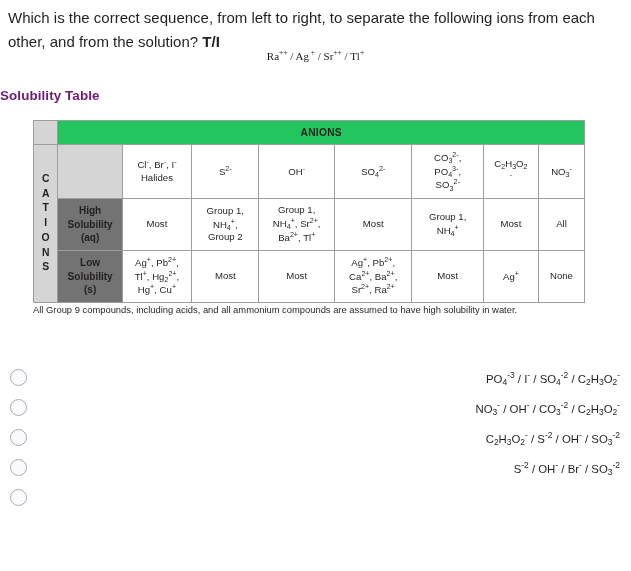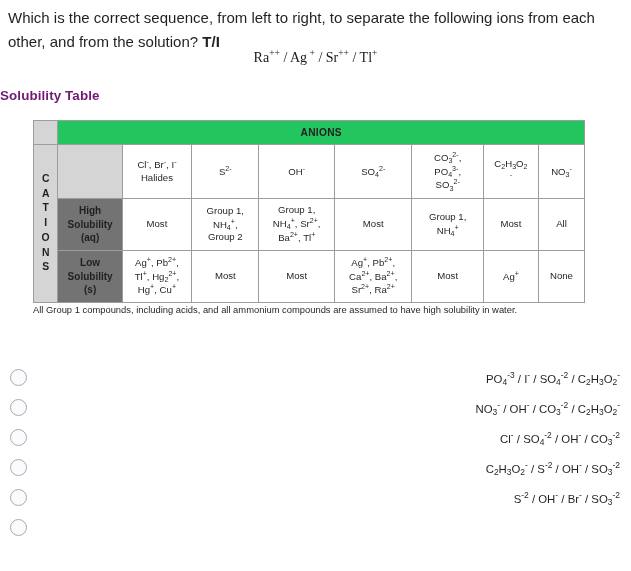--- a/index.html
+++ b/index.html
@@ -31,21 +31,21 @@
   }
 
   
   #ion-sequence {
     position: absolute;
     left: 0;
     top: 48px;
     width: 631px;
     text-align: center;
     font-family: "Liberation Serif", serif;
-    font-size: 14px;
+    font-size: 11px;
     color: #1a1a1a;
   }
   #ion-sequence sup {
     font-size: 0.68em;
     vertical-align: super;
   }
 
   
   #table-title {
     position: absolute;
@@ -261,44 +261,38 @@
       <td>
         Ag<sup>+</sup>, Pb<sup>2+</sup>,<br>Ca<sup>2+</sup>, Ba<sup>2+</sup>,<br>Sr<sup>2+</sup>, Ra<sup>2+</sup>
       </td>
       <td>Most</td>
       <td>Ag<sup>+</sup></td>
       <td>None</td>
     </tr>
   </tbody>
 </table>
 
-<div id="table-footnote">All Group 1 compounds, including acids, and all ammonium compounds are assumed to have high solubility in water.</div>
+<div id="table-footnote">All Group 9 compounds, including acids, and all ammonium compounds are assumed to have high solubility in water.</div>
 
 <div id="answer-options">
 
   <div class="option-row">
     <span class="radio"></span>
     <span class="option-text">
       PO<sub>4</sub><sup>-3</sup> / I<sup>-</sup> / SO<sub>4</sub><sup>-2</sup> / C<sub>2</sub>H<sub>3</sub>O<sub>2</sub><sup>-</sup>
     </span>
   </div>
 
   <div class="option-row">
     <span class="radio"></span>
     <span class="option-text">
       NO<sub>3</sub><sup>-</sup> / OH<sup>-</sup> / CO<sub>3</sub><sup>-2</sup> / C<sub>2</sub>H<sub>3</sub>O<sub>2</sub><sup>-</sup>
     </span>
   </div>
 
-  <div class="option-row">
-    <span class="radio"></span>
-    <span class="option-text">
-      Cl<sup>-</sup> / SO<sub>4</sub><sup>-2</sup> / OH<sup>-</sup> / CO<sub>3</sub><sup>-2</sup>
-    </span>
-  </div>
 
   <div class="option-row">
     <span class="radio"></span>
     <span class="option-text">
       C<sub>2</sub>H<sub>3</sub>O<sub>2</sub><sup>-</sup> / S<sup>-2</sup> / OH<sup>-</sup> / SO<sub>3</sub><sup>-2</sup>
     </span>
   </div>
 
   <div class="option-row">
     <span class="radio"></span>

